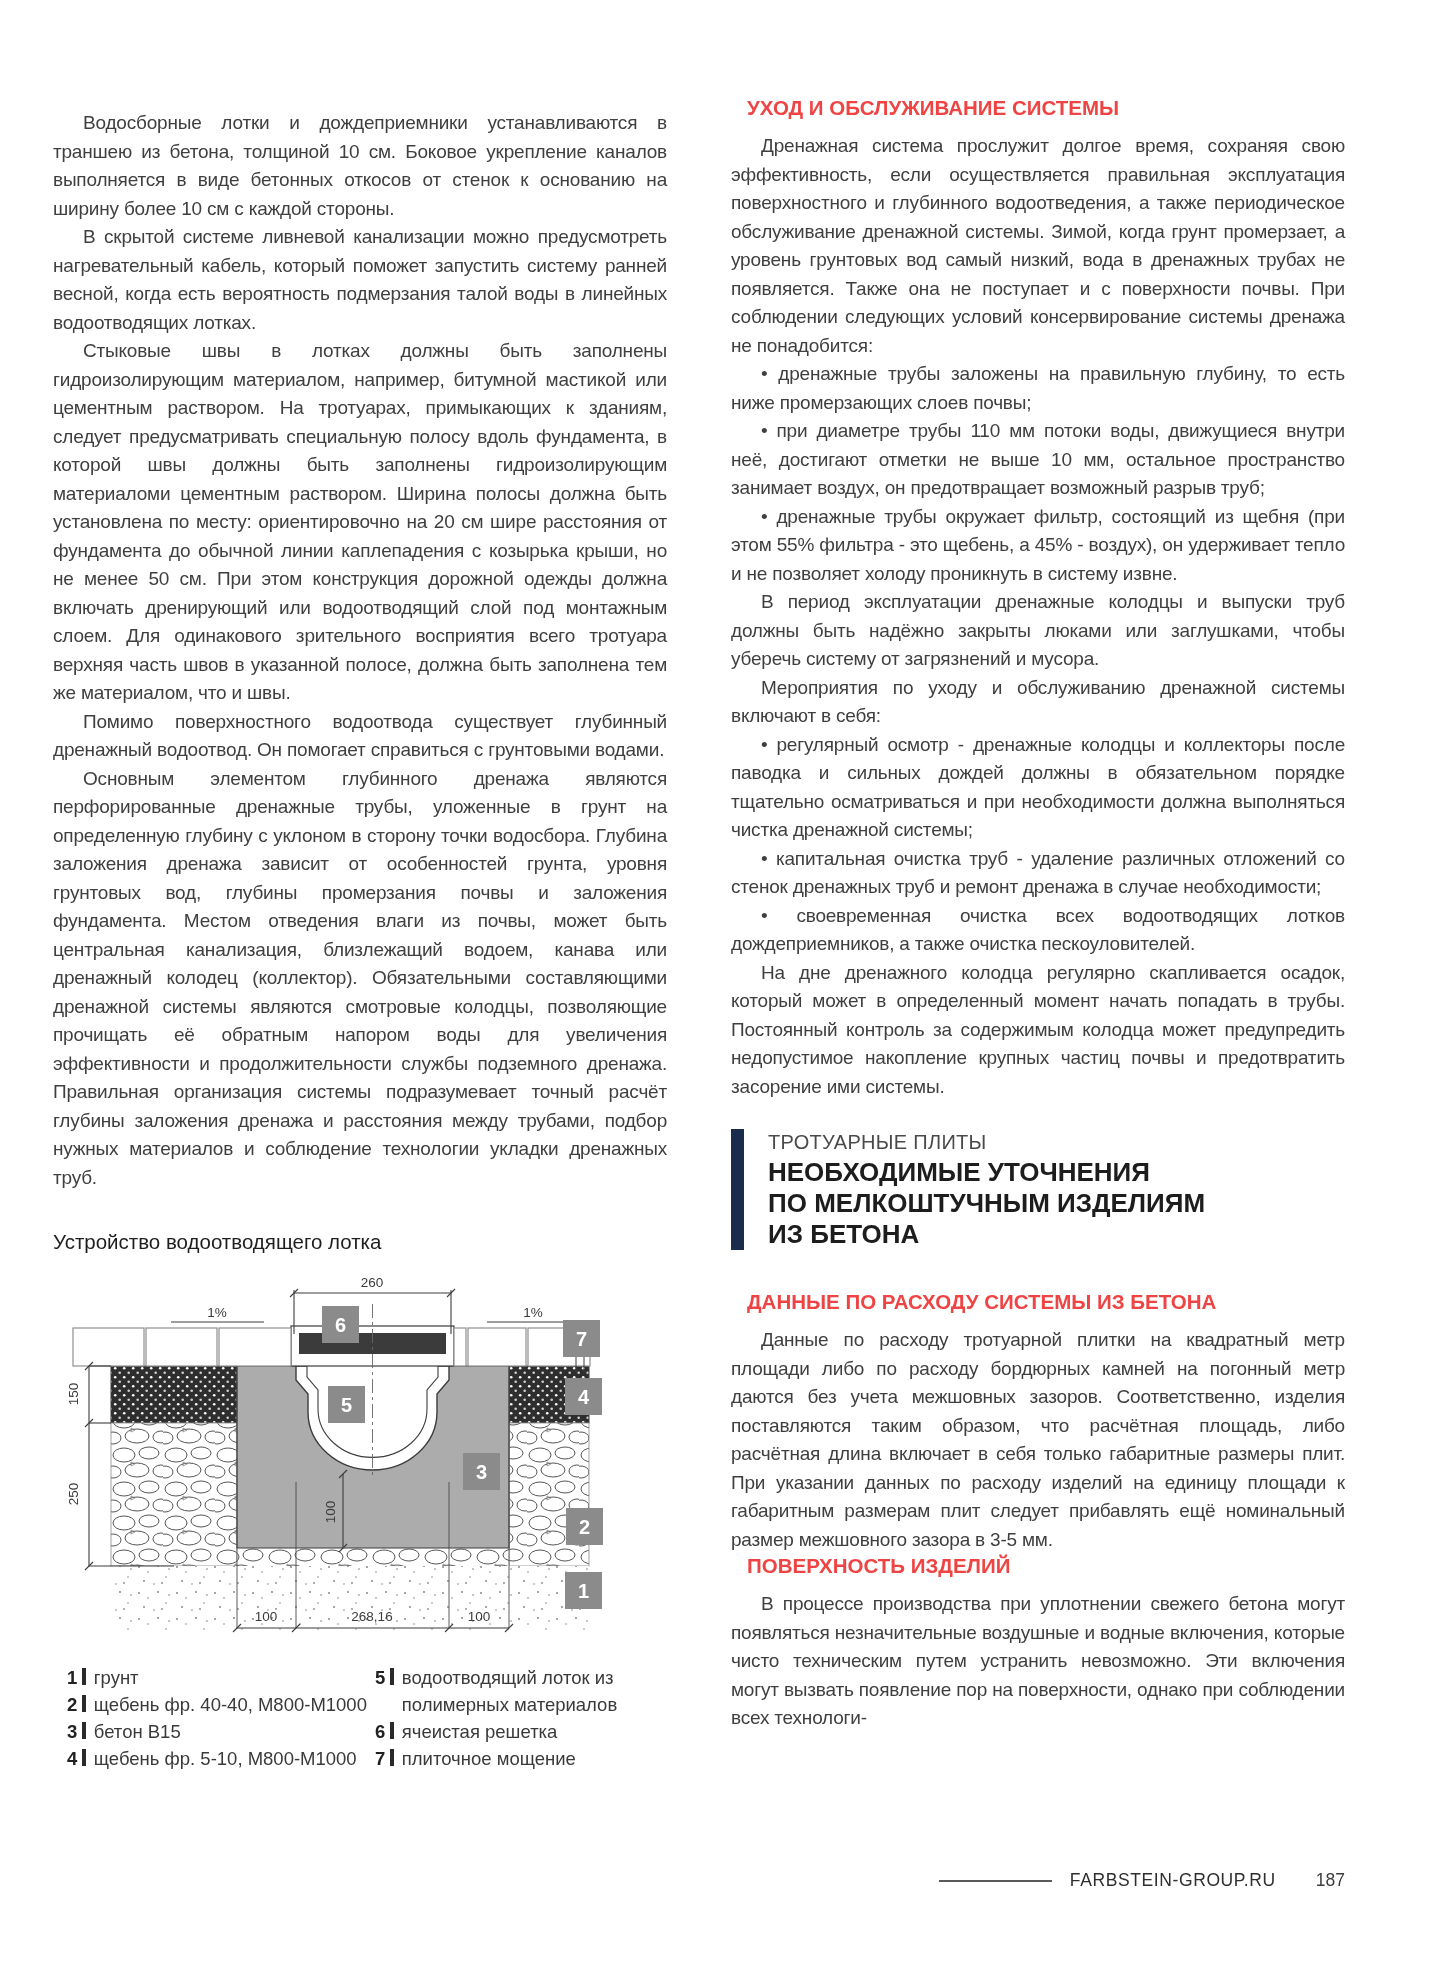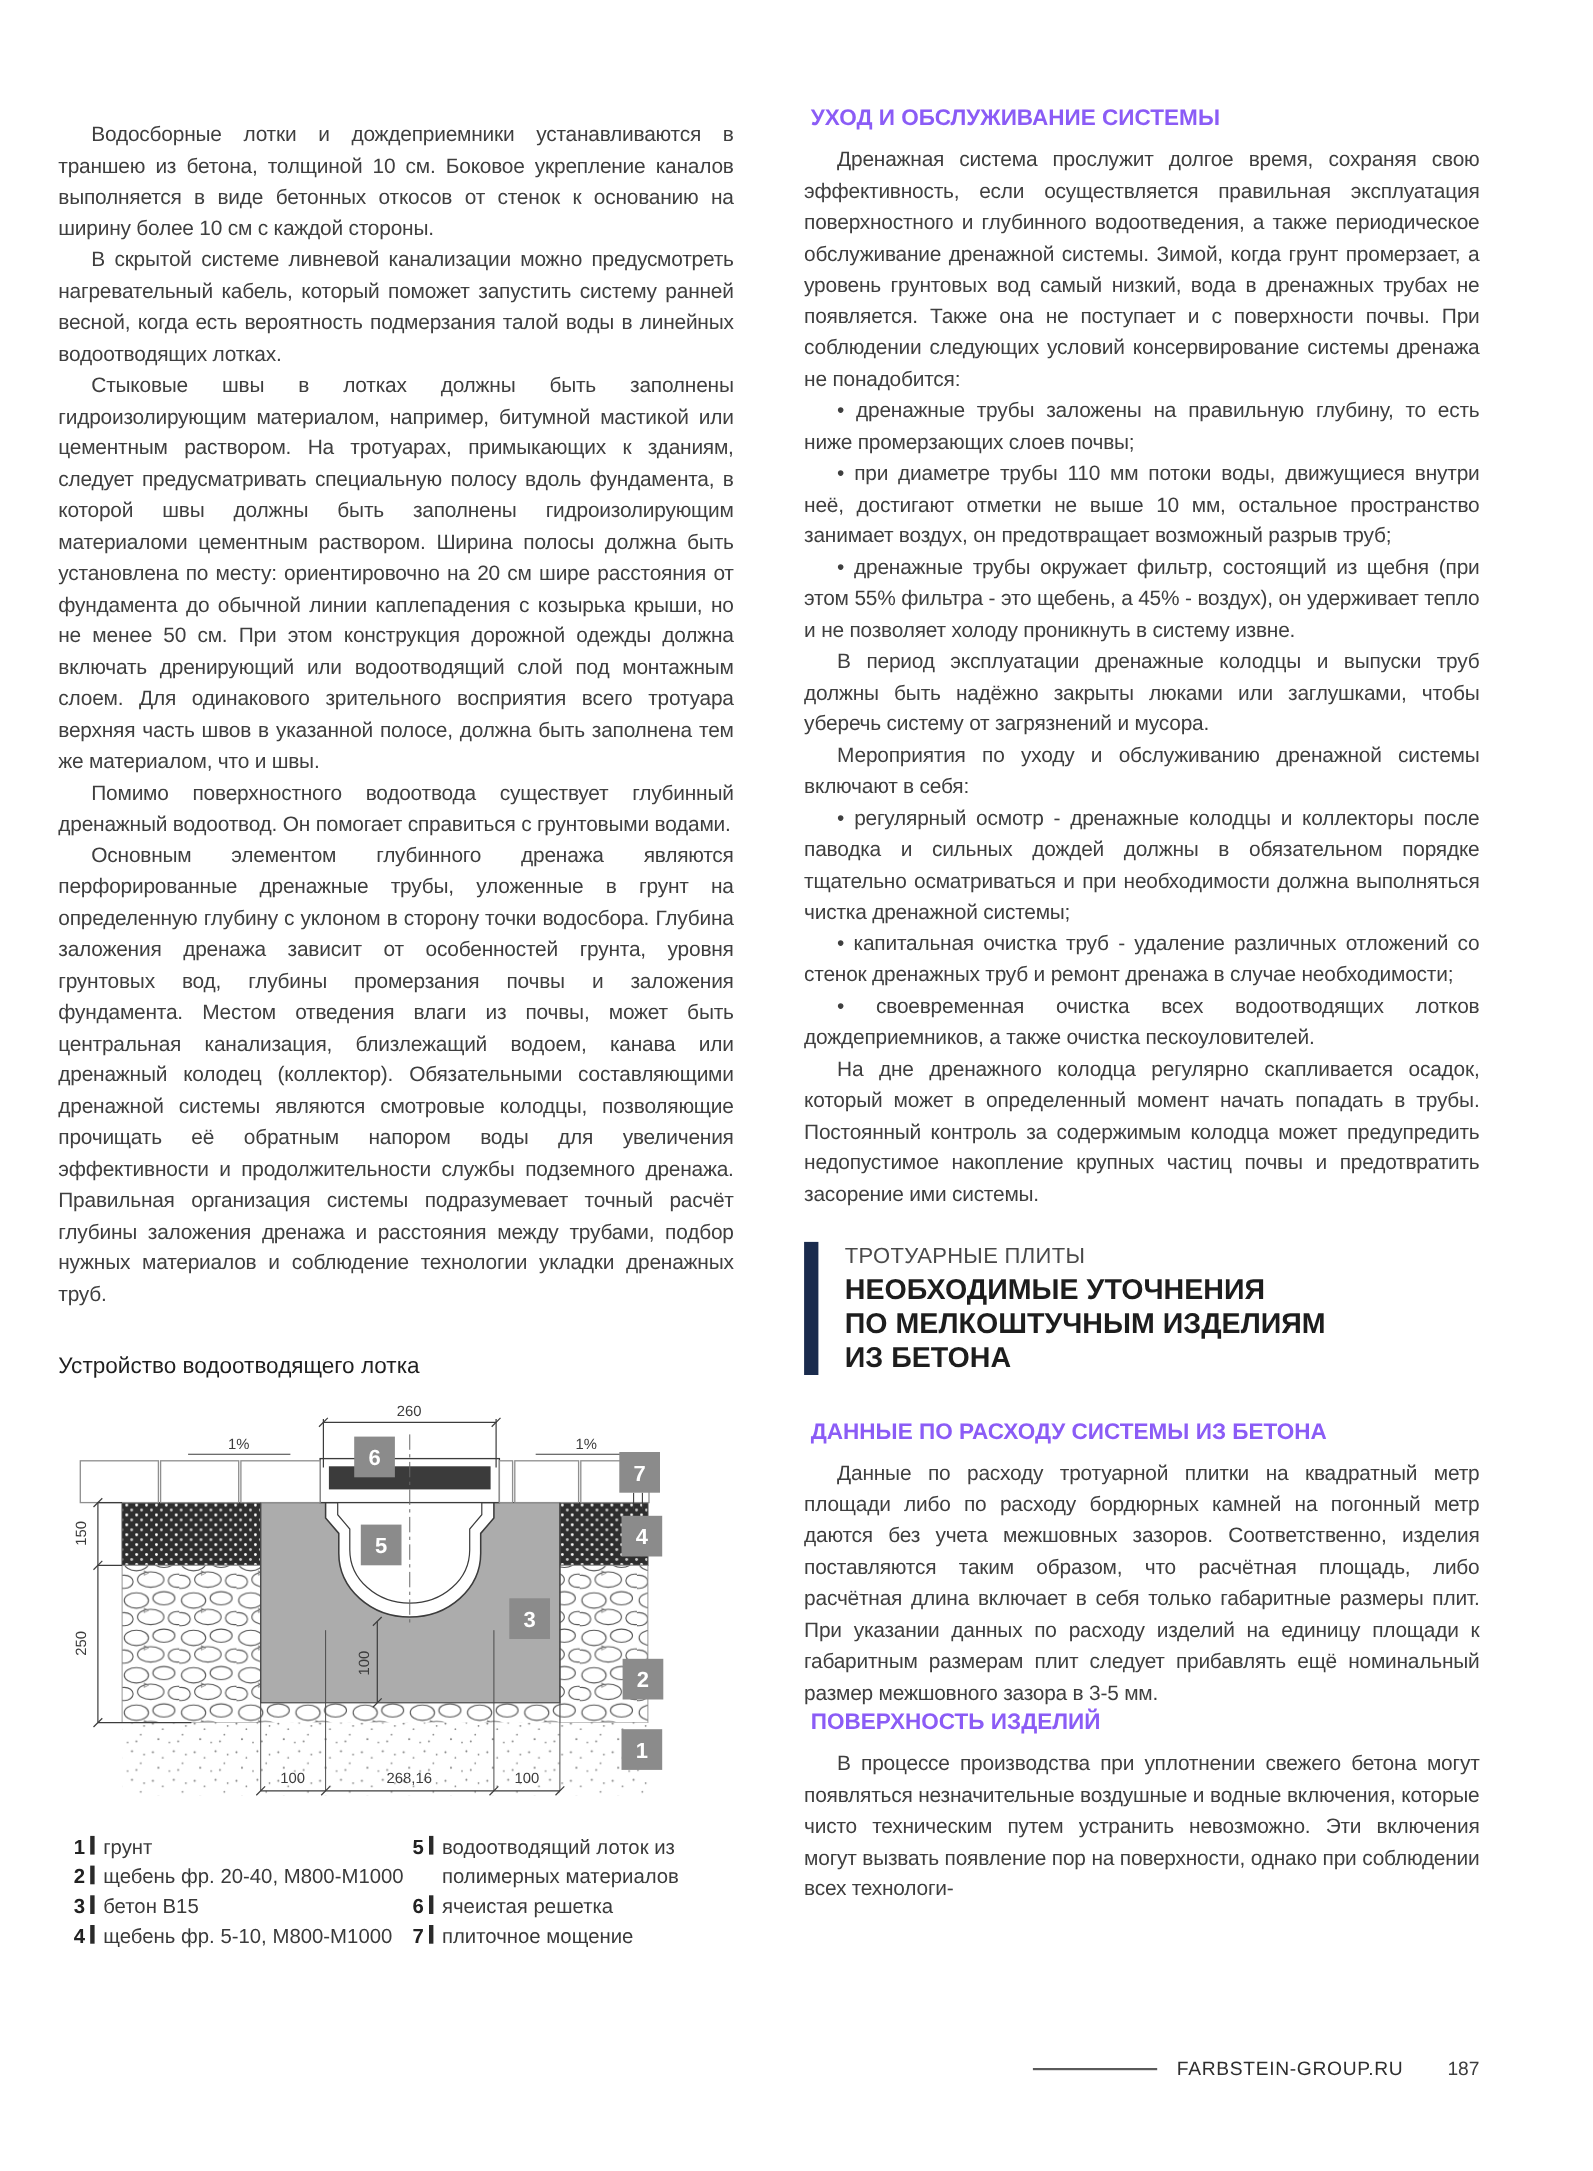--- a/index.html
+++ b/index.html
@@ -8,21 +8,21 @@
     font-family:"Liberation Sans",sans-serif;color:#3d3d3d;
   }
   .page{display:flex;gap:64px;padding:96px 103px 0 53px;box-sizing:border-box;}
   .col{flex:1 1 0;min-width:0;}
   .col-left{padding-top:13px;}
   p.body{
     margin:0;font-size:19px;line-height:28.5px;letter-spacing:-0.2px;
     text-align:justify;text-indent:30px;color:#3f3f3f;
   }
   h2.sub{
-    margin:0 0 12px 6px;font-size:20.5px;line-height:24px;font-weight:bold;color:#8b5cf6;letter-spacing:0;
+    margin:0 0 12px 16px;font-size:20.5px;line-height:24px;font-weight:bold;color:#ef4444;letter-spacing:0;
   }
   .fig-title{
     margin:38px 0 22px 0;font-size:20.5px;font-weight:normal;color:#1f1f1f;
   }
   .diagram{margin-left:6px;}
   .legend{display:flex;margin:16px 0 0 14px;font-size:18.5px;line-height:27px;color:#3a3a3a;}
   .legend-col1{width:308px;flex:0 0 auto;}
   .legend-col2{width:250px;flex:0 0 auto;}
   .lrow{display:flex;align-items:flex-start;}
   .lnum{font-weight:bold;color:#222;flex:0 0 auto;}
@@ -185,21 +185,21 @@
     <div class="legend">
       <div class="legend-col1">
         <div class="lrow">
           <span class="lnum">1</span>
             <span class="lsep"></span>
           <div class="llabel">грунт</div>
         </div>
         <div class="lrow">
           <span class="lnum">2</span>
             <span class="lsep"></span>
-          <div class="llabel">щебень фр. 20-40, М800-М1000</div>
+          <div class="llabel">щебень фр. 40-40, М800-М1000</div>
         </div>
         <div class="lrow">
           <span class="lnum">3</span>
             <span class="lsep"></span>
           <div class="llabel">бетон В15</div>
         </div>
         <div class="lrow">
           <span class="lnum">4</span>
             <span class="lsep"></span>
           <div class="llabel">щебень фр. 5-10, М800-М1000</div>

